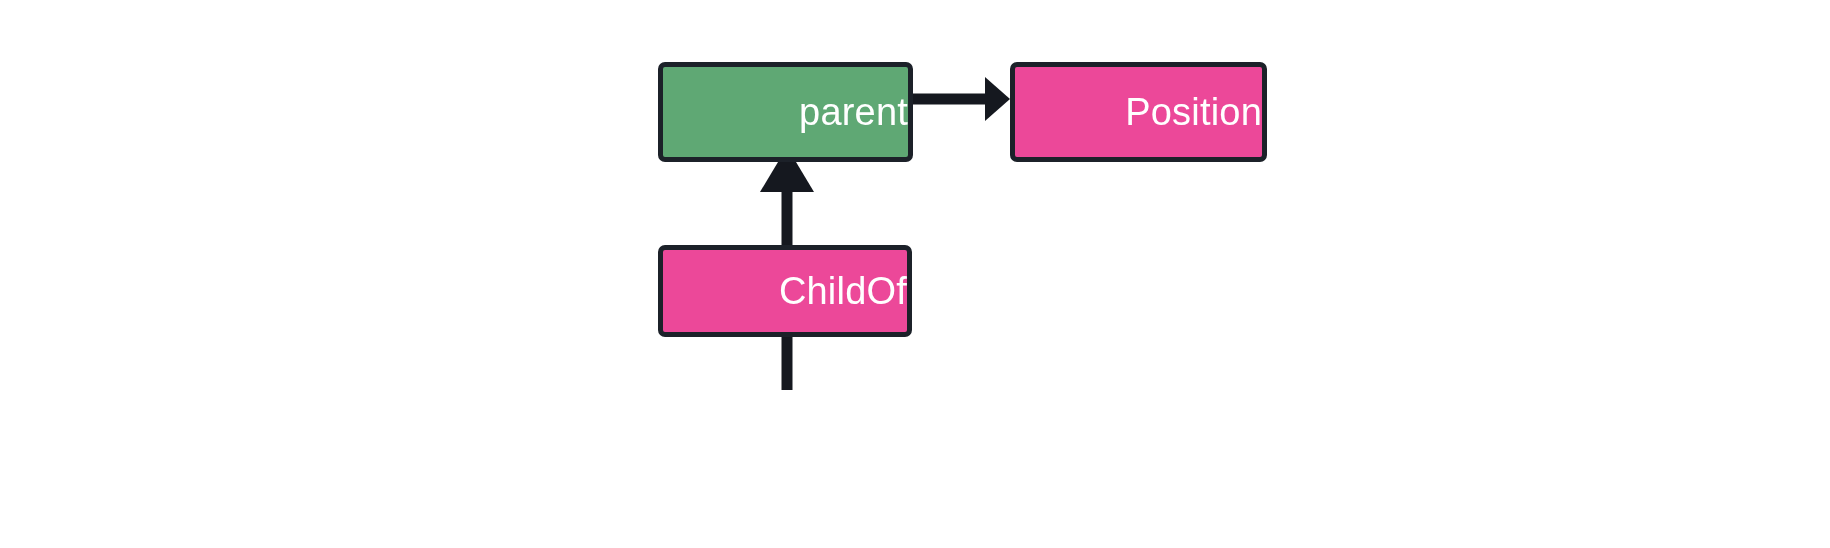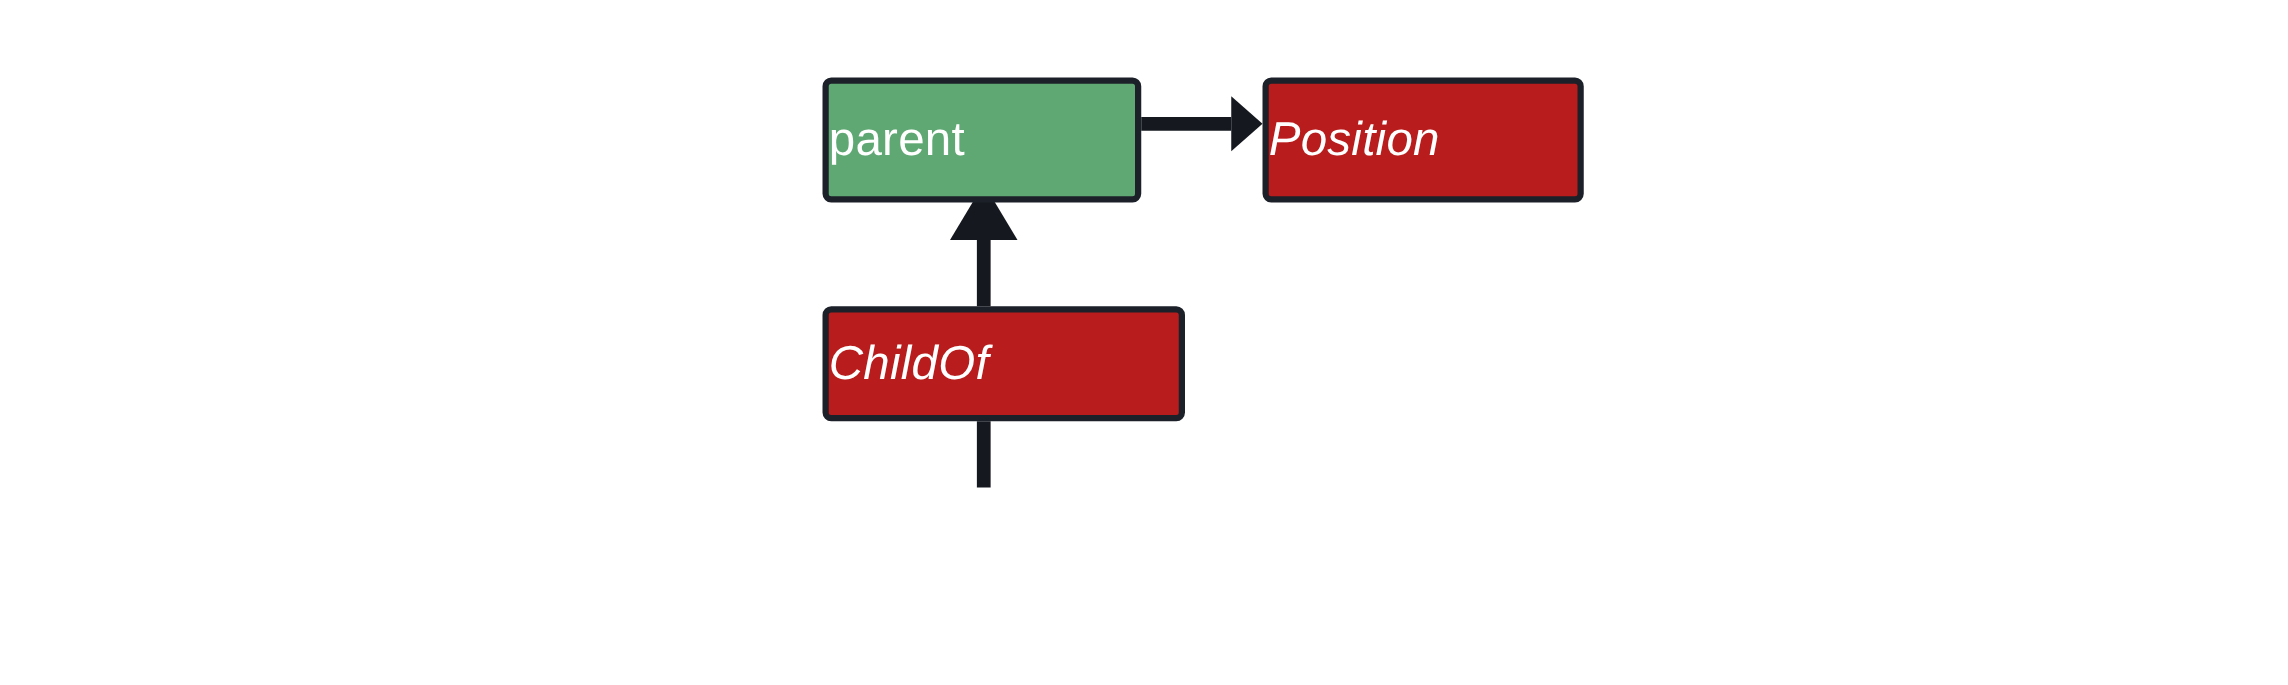--- a/index.html
+++ b/index.html
@@ -25,44 +25,44 @@
     width: 1830px;
     height: 548px;
   }
   .node {
     position: absolute;
     box-sizing: border-box;
     border: 5px solid #1c2129;
     border-radius: 7px;
     display: flex;
     align-items: center;
-    justify-content: flex-start;
+    justify-content: flex-end;
     color: #ffffff;
     font-family: "Liberation Sans", sans-serif;
     font-size: 38px;
     font-weight: 400;
     letter-spacing: 0.2px;
     line-height: 1;
     white-space: nowrap;
     z-index: 2;
   }
   .node-entity { background: #5fa874; }
-  .node-component { background: #b91c1c; font-style: italic; }
+  .node-component { background: #ec4899; }
 
   .node-parent {
     left: 658px;  top: 62px;
     width: 255px; height: 100px;
   }
   .node-position {
     left: 1010px; top: 62px;
     width: 257px; height: 100px;
   }
   .node-childof {
     left: 658px;  top: 245px;
-    width: 290px; height: 92px;
+    width: 254px; height: 92px;
   }
   .node-child {
     left: 658px;  top: 390px;
     width: 255px; height: 92px;
   }
   .node-label {
     pointer-events: none;
   }
 </style>
 </head>

